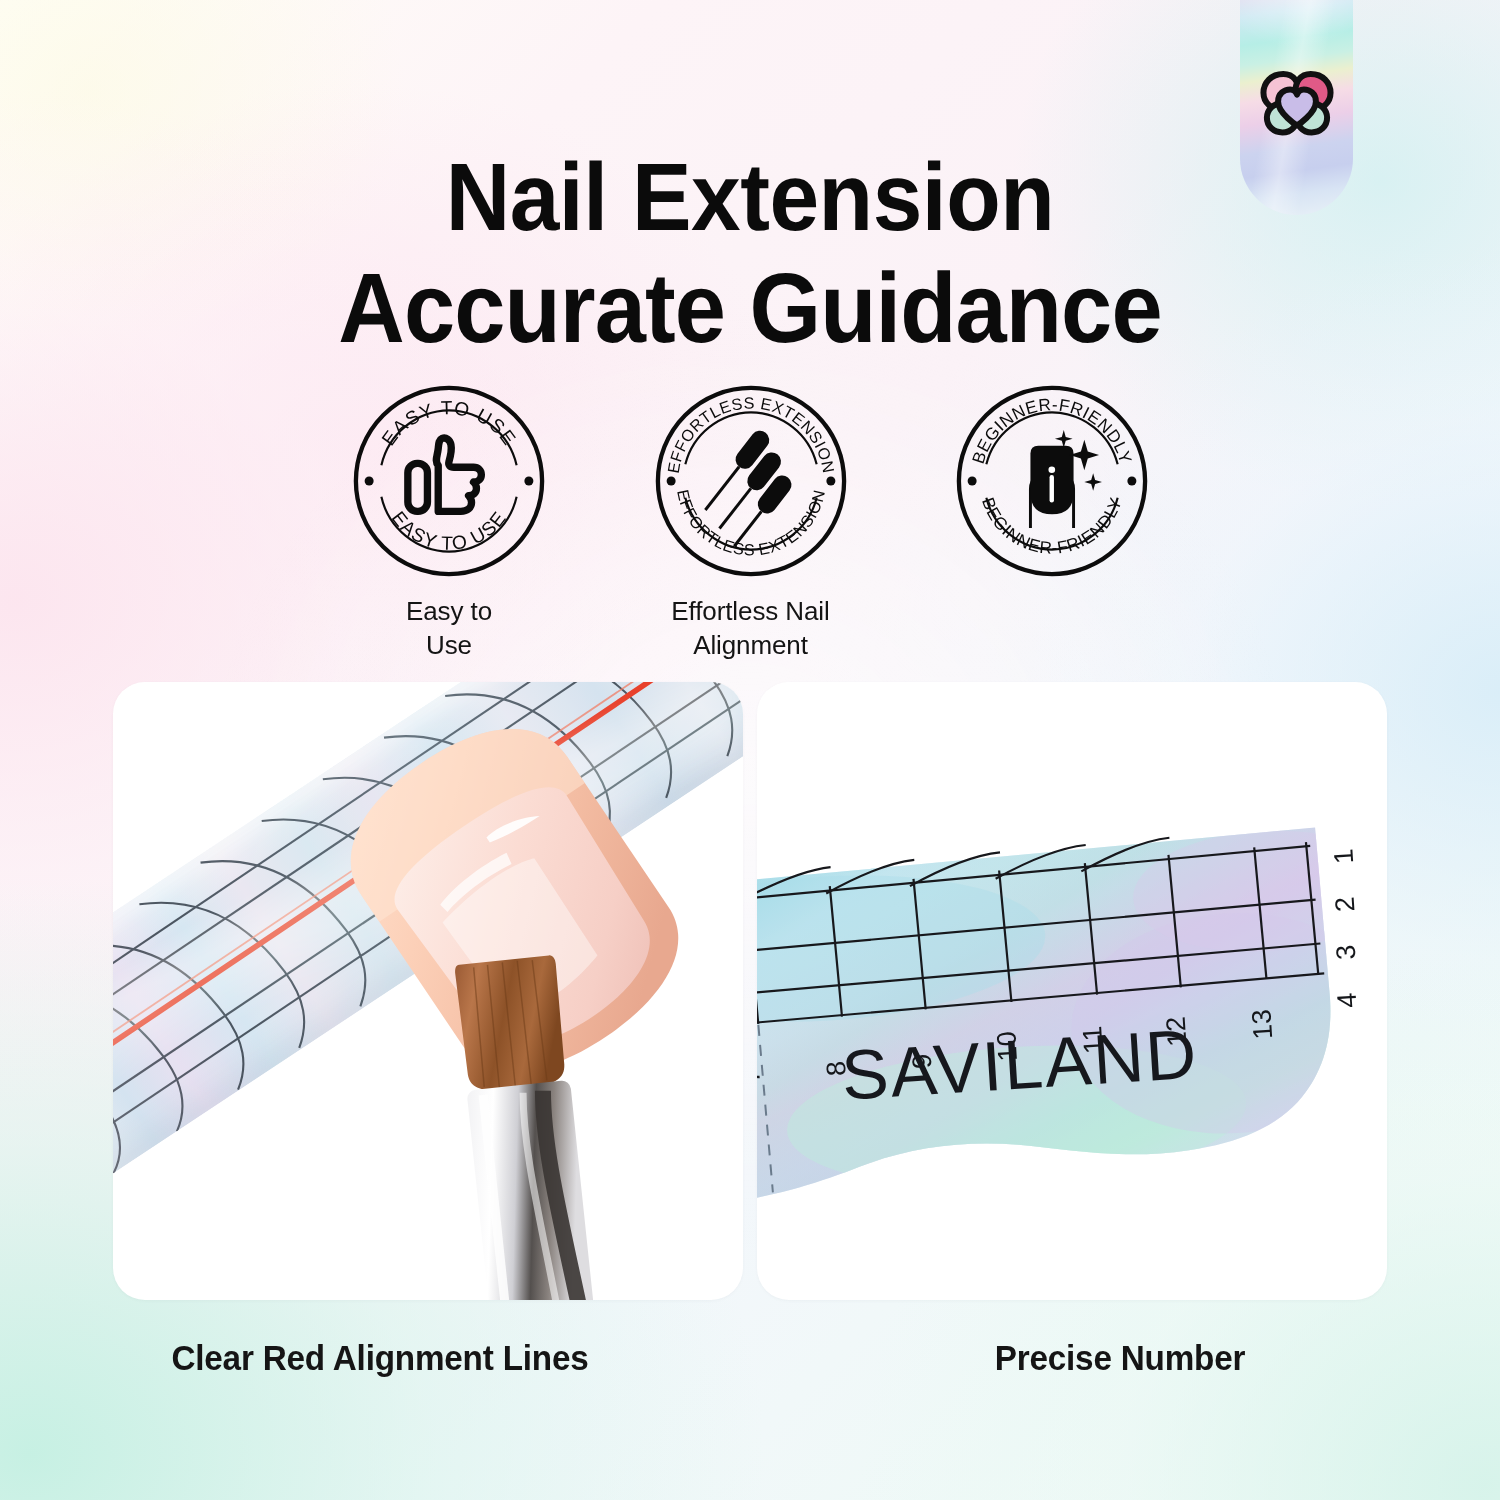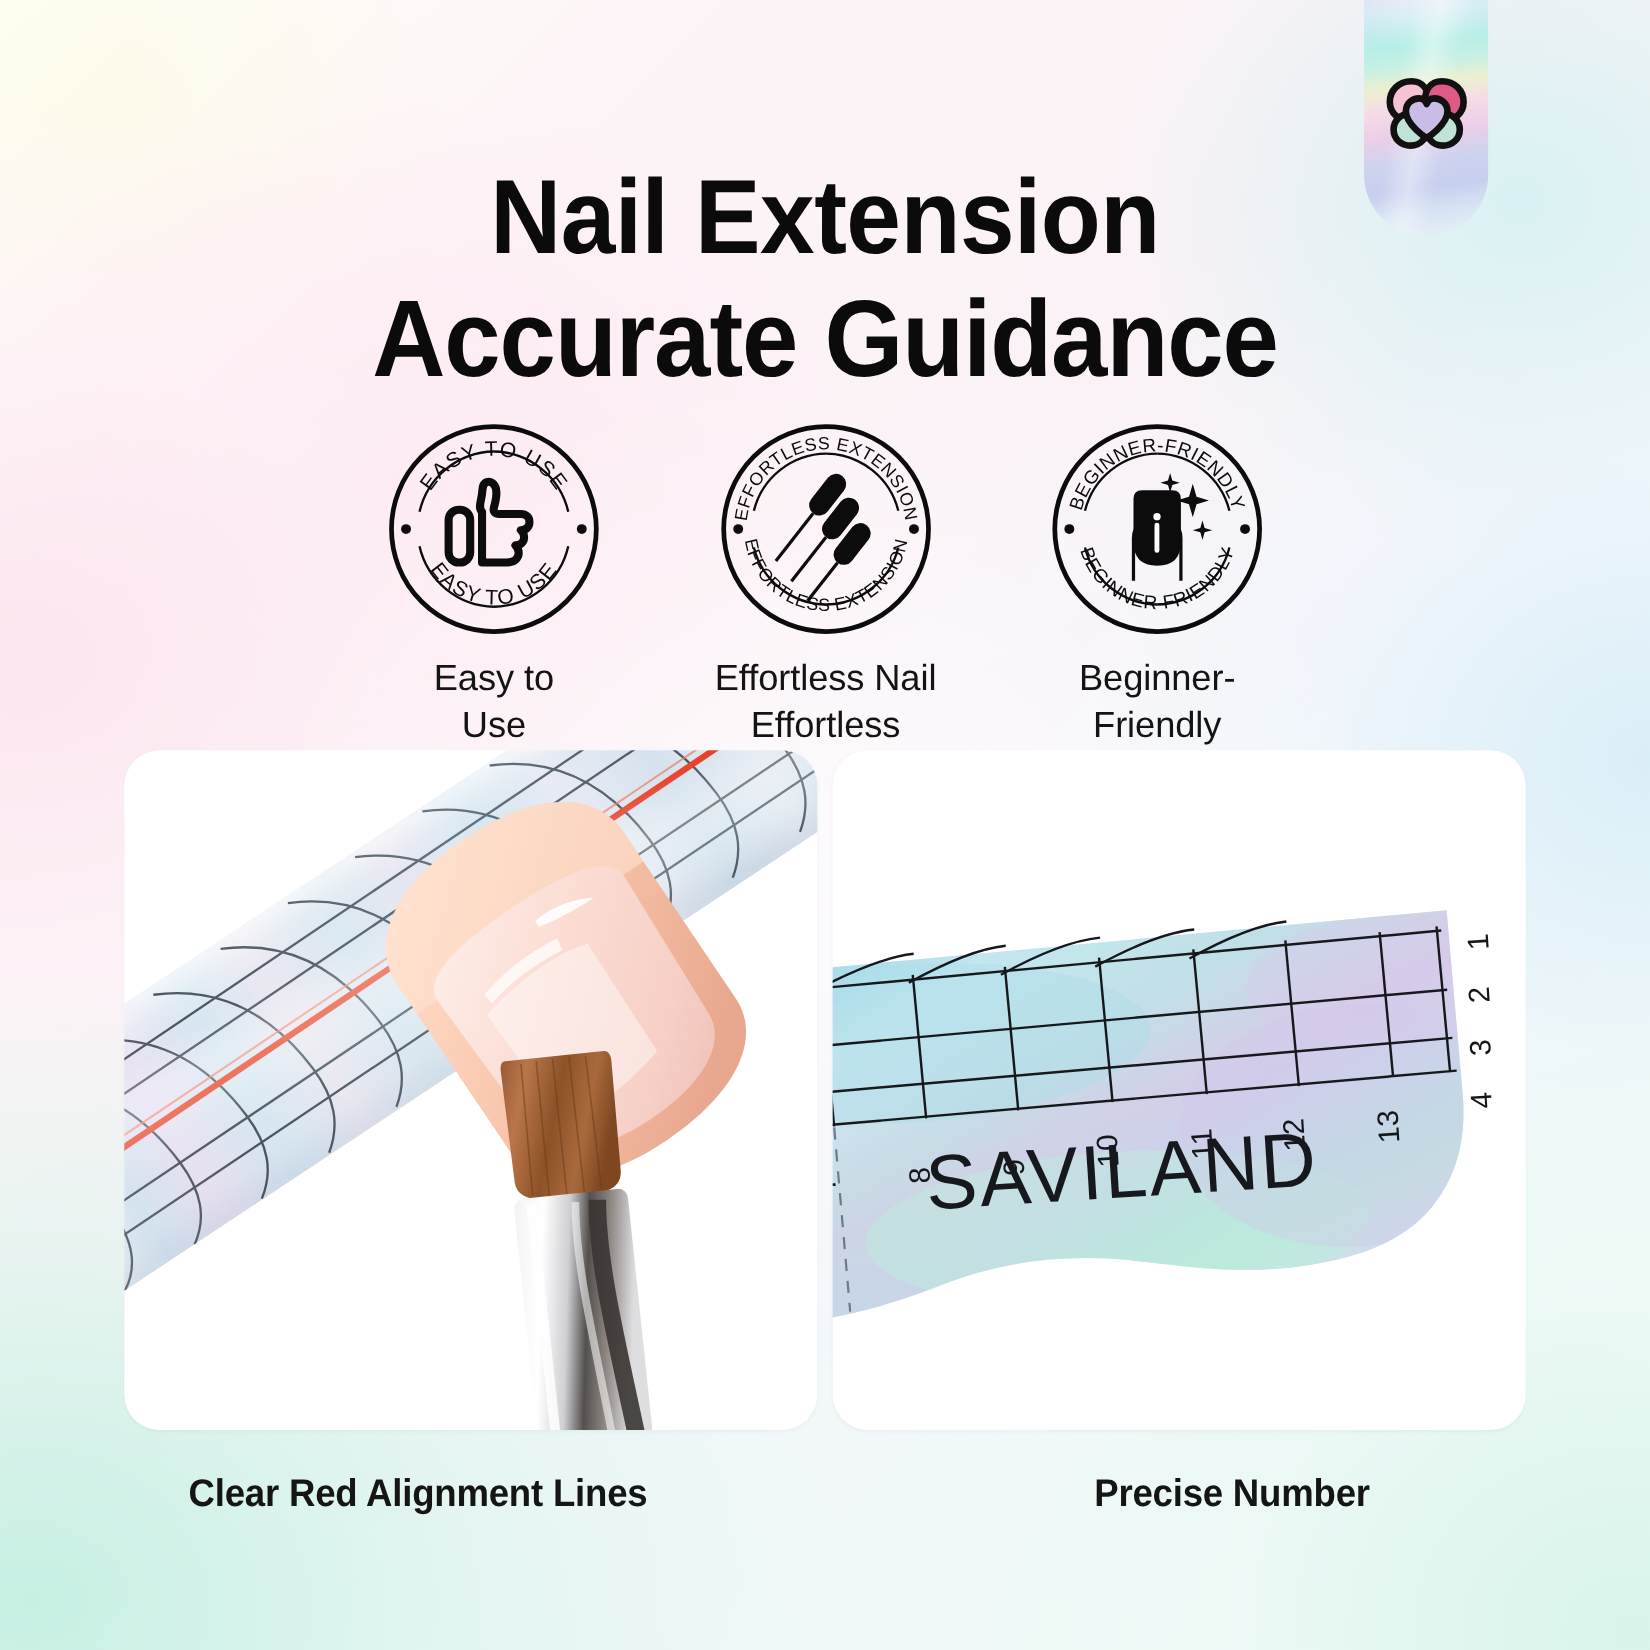--- a/index.html
+++ b/index.html
@@ -132,21 +132,21 @@
   .badge-stamp {
     width: 196px;
     height: 196px;
     position: relative;
   }
 
   .badge-caption {
     margin-top: 16px;
     width: 210px;
     text-align: center;
-    font-size: 33px;
+    font-size: 26px;
     line-height: 1.29;
     color: #141414;
     font-weight: 400;
     letter-spacing: -0.1px;
   }
 
   
   #photo-cards {
     position: absolute;
     left: 113px;
@@ -324,21 +324,21 @@
               <rect x="95" y="62" width="19" height="44" rx="9.5" stroke="none"></rect>
               <line x1="104.5" y1="106" x2="104.5" y2="158" stroke-width="3"></line>
               <rect x="118" y="74" width="19" height="44" rx="9.5" stroke="none"></rect>
               <line x1="127.5" y1="118" x2="127.5" y2="163" stroke-width="3"></line>
             </g>
           </g>
         </svg>
       </div>
       <div class="badge-caption">
         <span>Effortless Nail</span><br>
-        <span>Effortless</span>
+        <span>Alignment</span>
       </div>
     </div>
 
     <div class="badge-item">
       <div class="badge-stamp">
         <svg viewBox="0 0 200 200" width="196" height="196">
           <defs>
             <path id="arcTop3" d="M 28 100 A 72 72 0 0 1 172 100"></path>
             <path id="arcBot3" d="M 26 100 A 74 74 0 0 0 174 100"></path>
           </defs>
@@ -359,24 +359,20 @@
           <g>
             <path d="M78 148 L78 108 Q78 92 100 92 Q122 92 122 108 L122 148" fill="none" stroke="#0c0c0c" stroke-width="3"></path>
             <path d="M78 72 Q78 64 86 64 L114 64 Q122 64 122 72 L122 112 Q122 134 100 134 Q78 134 78 112 Z" fill="#0c0c0c"></path>
             <rect x="97.5" y="94" width="4.5" height="28" rx="2.2" fill="#ffffff"></rect>
             <circle cx="99.8" cy="88.5" r="3.4" fill="#ffffff"></circle>
             <path d="M133 58 L136.5 70 L148 73.5 L136.5 77 L133 89 L129.5 77 L118 73.5 L129.5 70 Z" fill="#0c0c0c"></path>
             <path d="M112 48 L114 55 L121 57 L114 59 L112 66 L110 59 L103 57 L110 55 Z" fill="#0c0c0c"></path>
             <path d="M142 92 L144 99 L151 101 L144 103 L142 110 L140 103 L133 101 L140 99 Z" fill="#0c0c0c"></path>
           </g>
         </svg>
-      </div>
-      <div class="badge-caption">
-        <span>Beginner-</span><br>
-        <span>Friendly</span>
       </div>
     </div>
 
   </div>
 
   <div id="photo-cards">
 
     <div class="photo-card">
       <div class="photo-inner">
 

